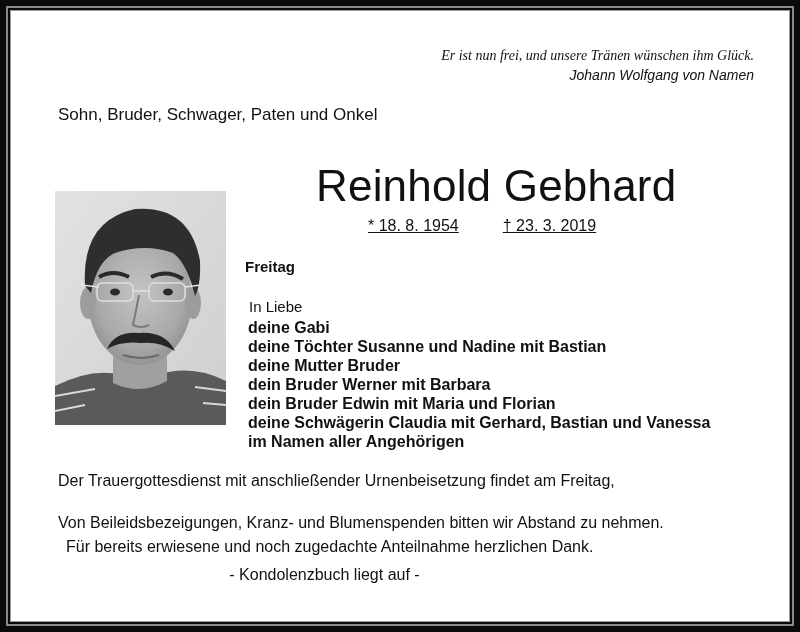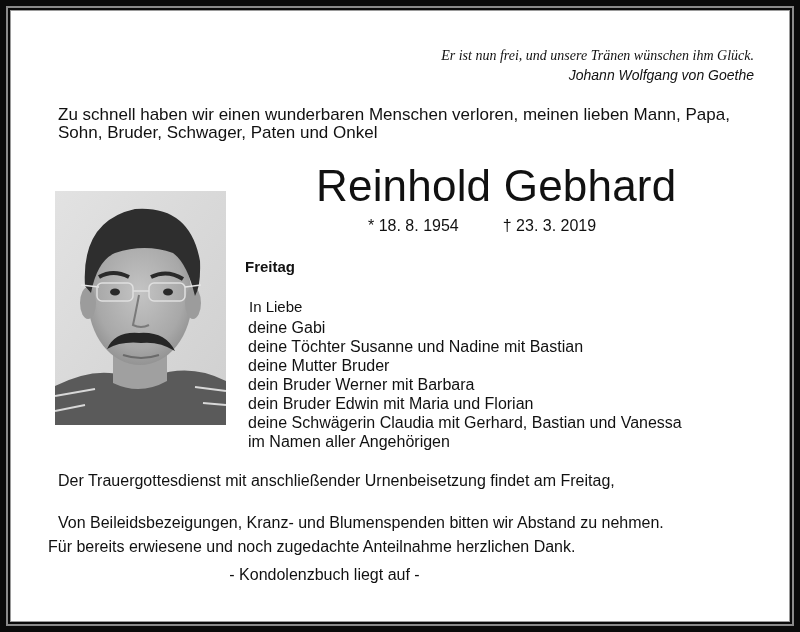--- a/index.html
+++ b/index.html
@@ -14,50 +14,49 @@
 
   .abs { position: absolute; white-space: nowrap; }
 
   .quote { right: 46px; text-align: right; font-style: italic; font-size: 14px; line-height: 18px; }
   .quote-line1 { top: 47px; font-family: Liberation Serif, serif; }
   .quote-line2 { top: 66px; }
 
   .intro { left: 58px; top: 106px; font-size: 17px; line-height: 18px; }
 
   .name { left: 316px; top: 160px; font-size: 44px; line-height: 52px; letter-spacing: 0.2px; }
-  .dates { left: 368px; top: 216px; font-size: 16px; line-height: 20px; }
+  .dates { left: 368px; top: 216px; font-size: 16px; line-height: 20px; text-decoration: underline; }
   .dates .death { margin-left: 44px; }
 
   .town { left: 245px; top: 258px; font-size: 15px; font-weight: bold; line-height: 18px; }
   .in-love { left: 249px; top: 298px; font-size: 15px; line-height: 18px; }
-  .family { left: 248px; top: 318px; font-size: 16px; font-weight: normal; line-height: 19px; }
+  .family { left: 248px; top: 318px; font-size: 16px; font-weight: bold; line-height: 19px; }
   .family div { height: 19px; }
 
   .photo { left: 55px; top: 191px; width: 171px; height: 234px; overflow: hidden; background: #dcdcdc; }
 
   .service { left: 58px; top: 471px; font-size: 16px; line-height: 19px; }
   .condolence { left: 58px; top: 513px; font-size: 16px; line-height: 19px; }
-  .thanks { left: 48px; top: 537px; font-size: 16px; line-height: 19px; }
+  .thanks { left: 66px; top: 537px; font-size: 16px; line-height: 19px; }
   .book { left: 0; width: 657px; text-align: center; top: 565px; font-size: 16px; line-height: 19px; }
   .book span { position: relative; left: -4px; }
 </style>
 </head>
 <body>
 
 <div class="frame-outer"></div>
 <div class="frame-gap1"></div>
 <div class="frame-inner"></div>
 <div class="frame-gap2"></div>
 <div class="paper"></div>
 
 <div class="abs quote quote-line1">Er ist nun frei, und unsere Tränen wünschen ihm Glück.</div>
-<div class="abs quote quote-line2">Johann Wolfgang von Goethe</div>
+<div class="abs quote quote-line2">Johann Wolfgang von Namen</div>
 
 <div class="abs intro">
-  <div>Zu schnell haben wir einen wunderbaren Menschen verloren, meinen lieben Mann, Papa,</div>
   <div>Sohn, Bruder, Schwager, Paten und Onkel</div>
 </div>
 
 <div class="abs name">Reinhold Gebhard</div>
 <div class="abs dates">
   <span>* 18. 8. 1954</span><span class="death">† 23. 3. 2019</span>
 </div>
 
 <div class="abs photo">
   <svg width="171" height="234" viewBox="0 0 171 234">

